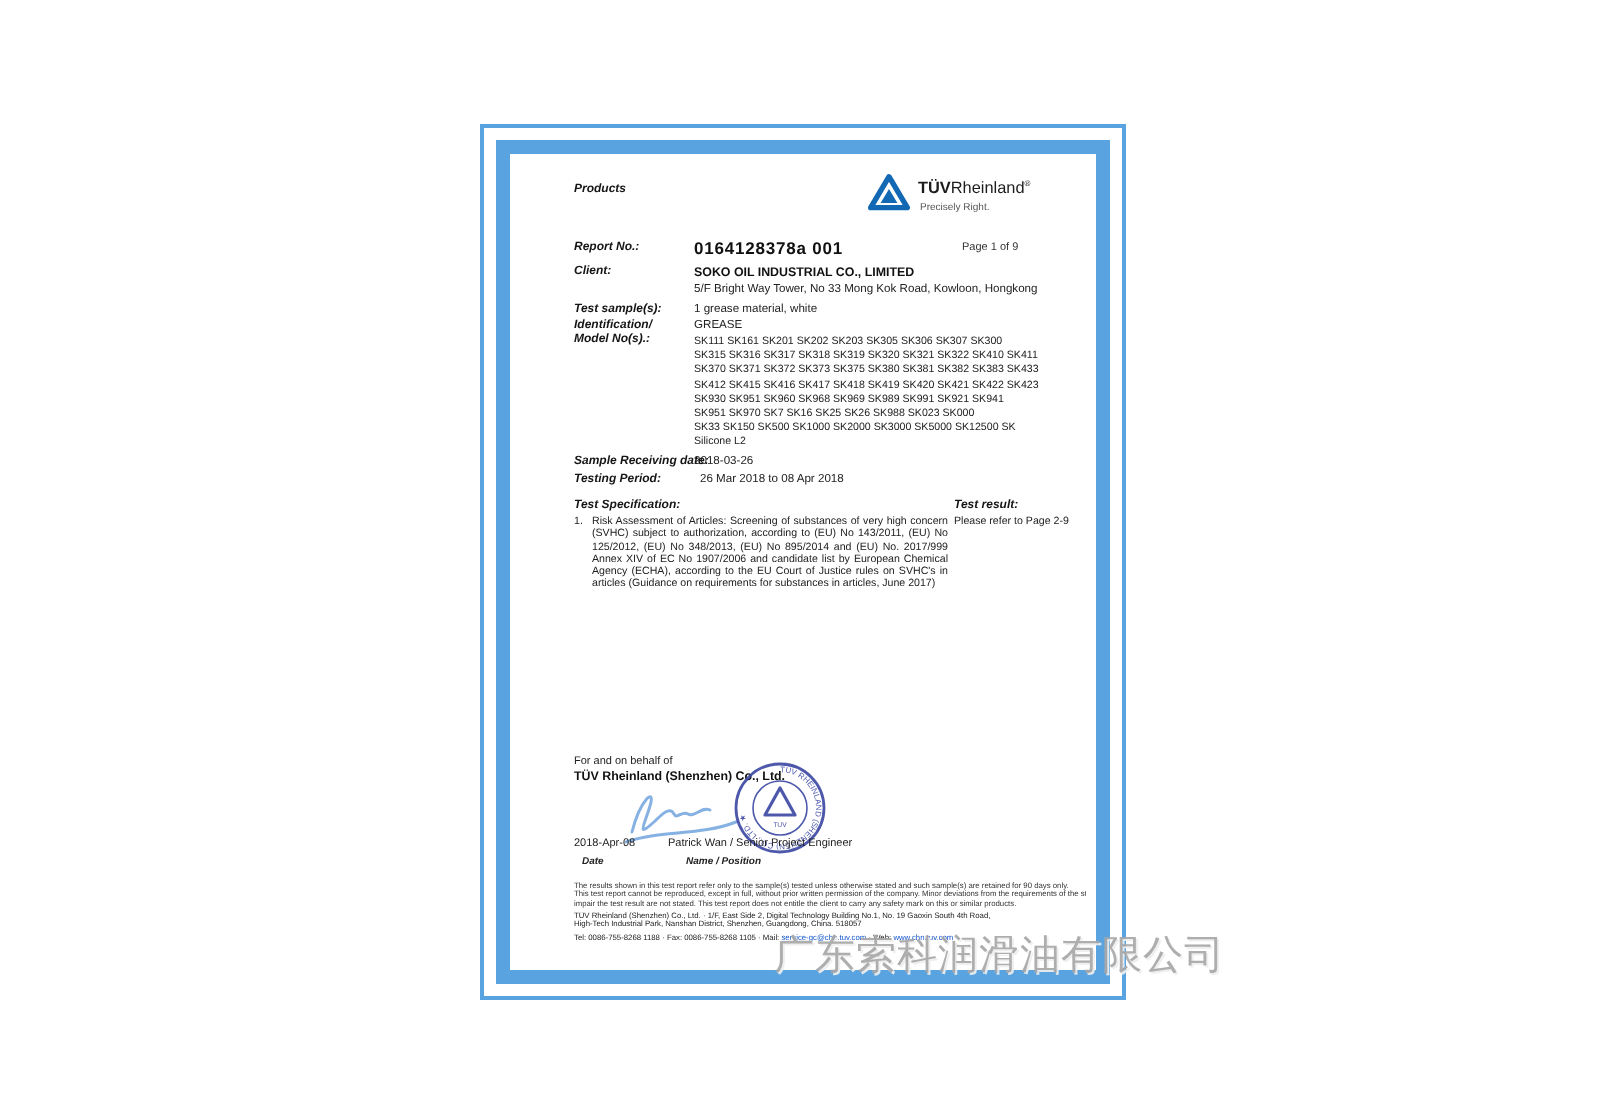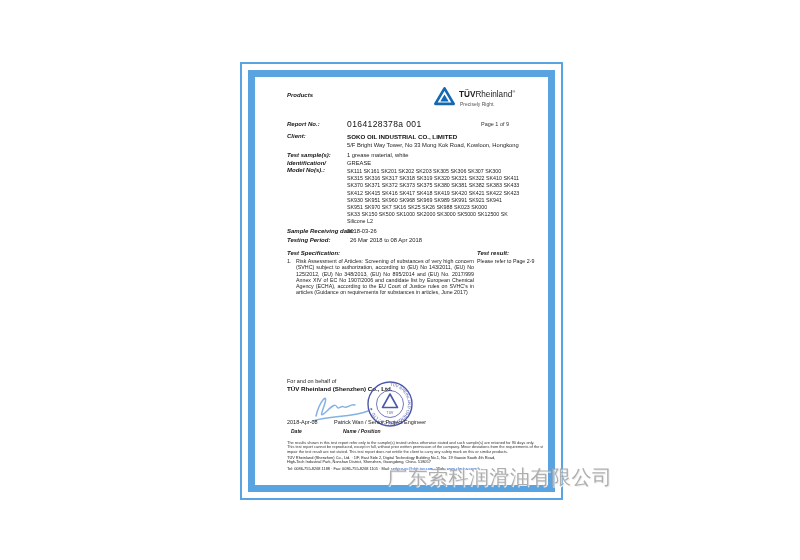--- a/index.html
+++ b/index.html
@@ -15,21 +15,21 @@
        font-family:"Liberation Sans",sans-serif;overflow:hidden}
   .canvas{position:absolute;inset:0;background:#fff}
   .abs{position:absolute}
   .cert{position:absolute;left:240px;top:62px;width:323px;height:438px;
         border:2px solid var(--frame-blue);background:#fff;box-sizing:border-box}
   .frame{position:absolute;inset:6px;border:7px solid var(--frame-blue);pointer-events:none}
   .lbl{font-weight:bold;font-style:italic;font-size:6px;color:#151515;white-space:nowrap}
   .lbl-sm{font-weight:bold;font-style:italic;font-size:5px;color:#222;white-space:nowrap}
   .val{font-size:5.8px;color:#222;white-space:nowrap}
   .val-strong{font-size:6.2px;font-weight:bold;color:#111;white-space:nowrap}
-  .report-no{font-size:8.5px;font-weight:normal;color:#111;letter-spacing:.4px;white-space:nowrap}
+  .report-no{font-size:8.5px;font-weight:bold;color:#111;letter-spacing:.4px;white-space:nowrap}
   .page-no{font-size:5.5px;color:#333;white-space:nowrap}
   .models{font-size:5.3px;line-height:7.2px;color:#222;width:218px}
   .models div{white-space:nowrap;overflow:hidden}
   .spec{display:flex;width:187px;font-size:5.3px;line-height:6.3px;color:#222}
   .spec .no{width:9px;flex:none}
   .spec .txt{flex:1;text-align:justify}
   .result-val{font-size:5.3px;line-height:6.3px;color:#222;width:80px}
   .brand{white-space:nowrap;color:#1c1c1c;font-size:8.2px}
   .brand b{font-weight:bold}
   .brand sup{font-size:4px}

